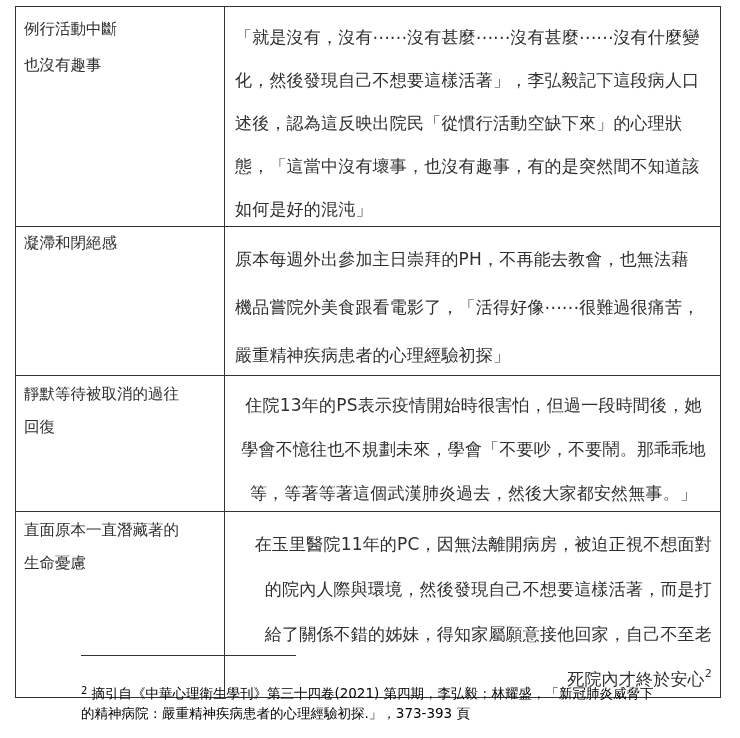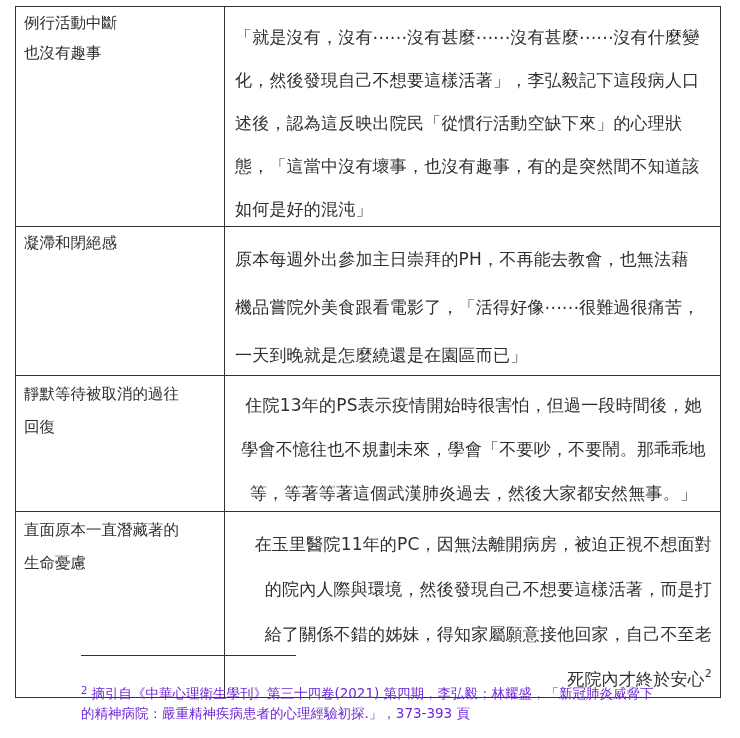--- a/index.html
+++ b/index.html
@@ -29,21 +29,21 @@
   .label-cell .line { display: block; }
   .body-cell {
     font-size: 17px;
     padding: 2px 8px 0 10px !important;
     color: #2f2f2f;
   }
   .body-cell .line { display: block; white-space: nowrap; letter-spacing: 0.2px; margin-top: 9px; }
 
   
   .r1 { height: 175px; }
-  .r1 .label-cell .line { line-height: 30px; }
+  .r1 .label-cell .line { line-height: 30px; margin-top: 6px; }
   .r1 .label-cell { padding-top: 1px !important; }
   .r1 .body-cell .line { line-height: 34px; }
   .r1 .body-cell { padding-top: 4px !important; }
 
   
   .r2 { height: 128px; }
   .r2 .label-cell .line { line-height: 24px; }
   .r2 .body-cell .line { line-height: 39px; }
   .r2 .body-cell { padding-top: 4px !important; }
 
@@ -62,21 +62,21 @@
   .r4 .body-cell { padding-top: 5px !important; text-align: right; }
 
   sup.fn-ref { font-size: 11px; vertical-align: 8px; line-height: 0; }
 
   .footnote-rule {
     position: absolute; left: 81px; top: 655px;
     width: 215px; height: 0; border-top: 1.5px solid #333333;
   }
   .footnote {
     position: absolute; left: 81px; top: 681px; width: 640px;
-    font-size: 13.5px; line-height: 20px; color: #6d28d9;
+    font-size: 13.5px; line-height: 20px; color: #000000;
   }
   .footnote .line { display: block; white-space: nowrap; }
   .footnote .marker { font-size: 10px; vertical-align: 4px; margin-right: 4px; }
 </style>
 </head>
 <body>
 
 <table class="doc-table">
   <colgroup>
     <col class="col-left">
@@ -96,21 +96,21 @@
       <span class="line">如何是好的混沌」</span>
     </td>
   </tr>
   <tr class="r2">
     <td class="label-cell">
       <span class="line">凝滯和閉絕感</span>
     </td>
     <td class="body-cell">
       <span class="line">原本每週外出參加主日崇拜的PH，不再能去教會，也無法藉</span>
       <span class="line">機品嘗院外美食跟看電影了，「活得好像⋯⋯很難過很痛苦，</span>
-      <span class="line">一天到晚就是怎麼繞還是在園區而已」</span>
+      <span class="line">嚴重精神疾病患者的心理經驗初探」</span>
     </td>
   </tr>
   <tr class="r3">
     <td class="label-cell">
       <span class="line">靜默等待被取消的過往</span>
       <span class="line">回復</span>
     </td>
     <td class="body-cell">
       <span class="line">住院13年的PS表示疫情開始時很害怕，但過一段時間後，她</span>
       <span class="line">學會不憶往也不規劃未來，學會「不要吵，不要鬧。那乖乖地</span>

